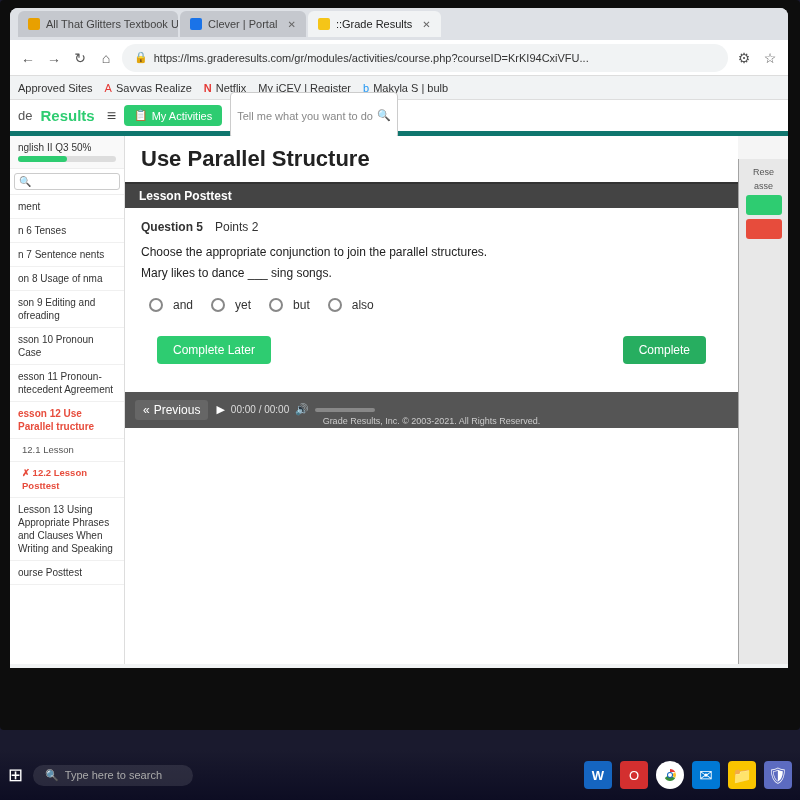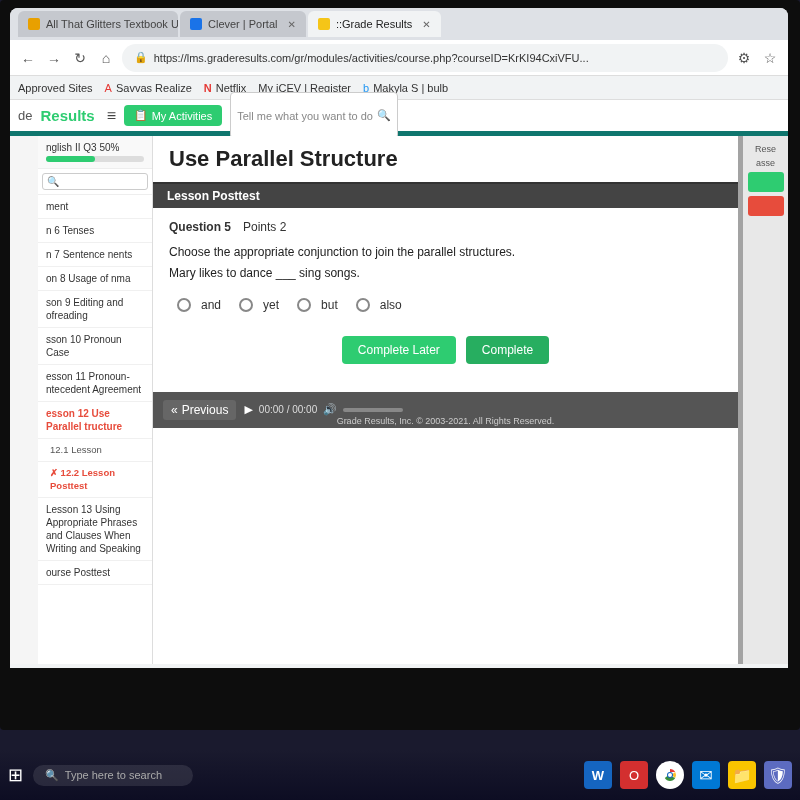--- a/index.html
+++ b/index.html
@@ -169,21 +169,20 @@
       font-size: 11px;
       color: #888;
       background: #fff;
     }
 
     
     .main-layout {
       display: flex;
       height: calc(100% - 132px);
       background: #f5f5f5;
-      padding-left: 28px;
     }
 
     
     .sidebar {
       width: 115px;
       background: #fff;
       border-right: 1px solid #ddd;
       overflow-y: auto;
       font-size: 10px;
       flex-shrink: 0;
@@ -316,21 +315,21 @@
       height: 14px;
       border-radius: 50%;
       border: 2px solid #888;
       flex-shrink: 0;
       background: #fff;
     }
 
     
     .button-area {
       display: flex;
-      justify-content: center;
+      justify-content: space-between;
       gap: 10px;
       padding: 16px;
       margin-top: 8px;
     }
     .btn-later {
       background: #2ecc71;
       color: #fff;
       border: none;
       padding: 7px 16px;
       border-radius: 4px;
@@ -354,27 +353,28 @@
       width: 60px;
       height: 4px;
       background: #888;
       border-radius: 2px;
     }
 
     
     .right-panel {
       width: 50px;
       background: #e8e8e8;
-      border-left: 5px solid #a3a3a3;
+      border-left: 1px solid #a3a3a3;
       display: flex;
       flex-direction: column;
       align-items: center;
       padding-top: 8px;
       gap: 4px;
       flex-shrink: 0;
+      margin-top: 23px;
     }
     .right-panel-label {
       font-size: 9px;
       color: #555;
       text-align: center;
     }
     .right-panel-btn {
       width: 36px;
       height: 20px;
       border-radius: 3px;

